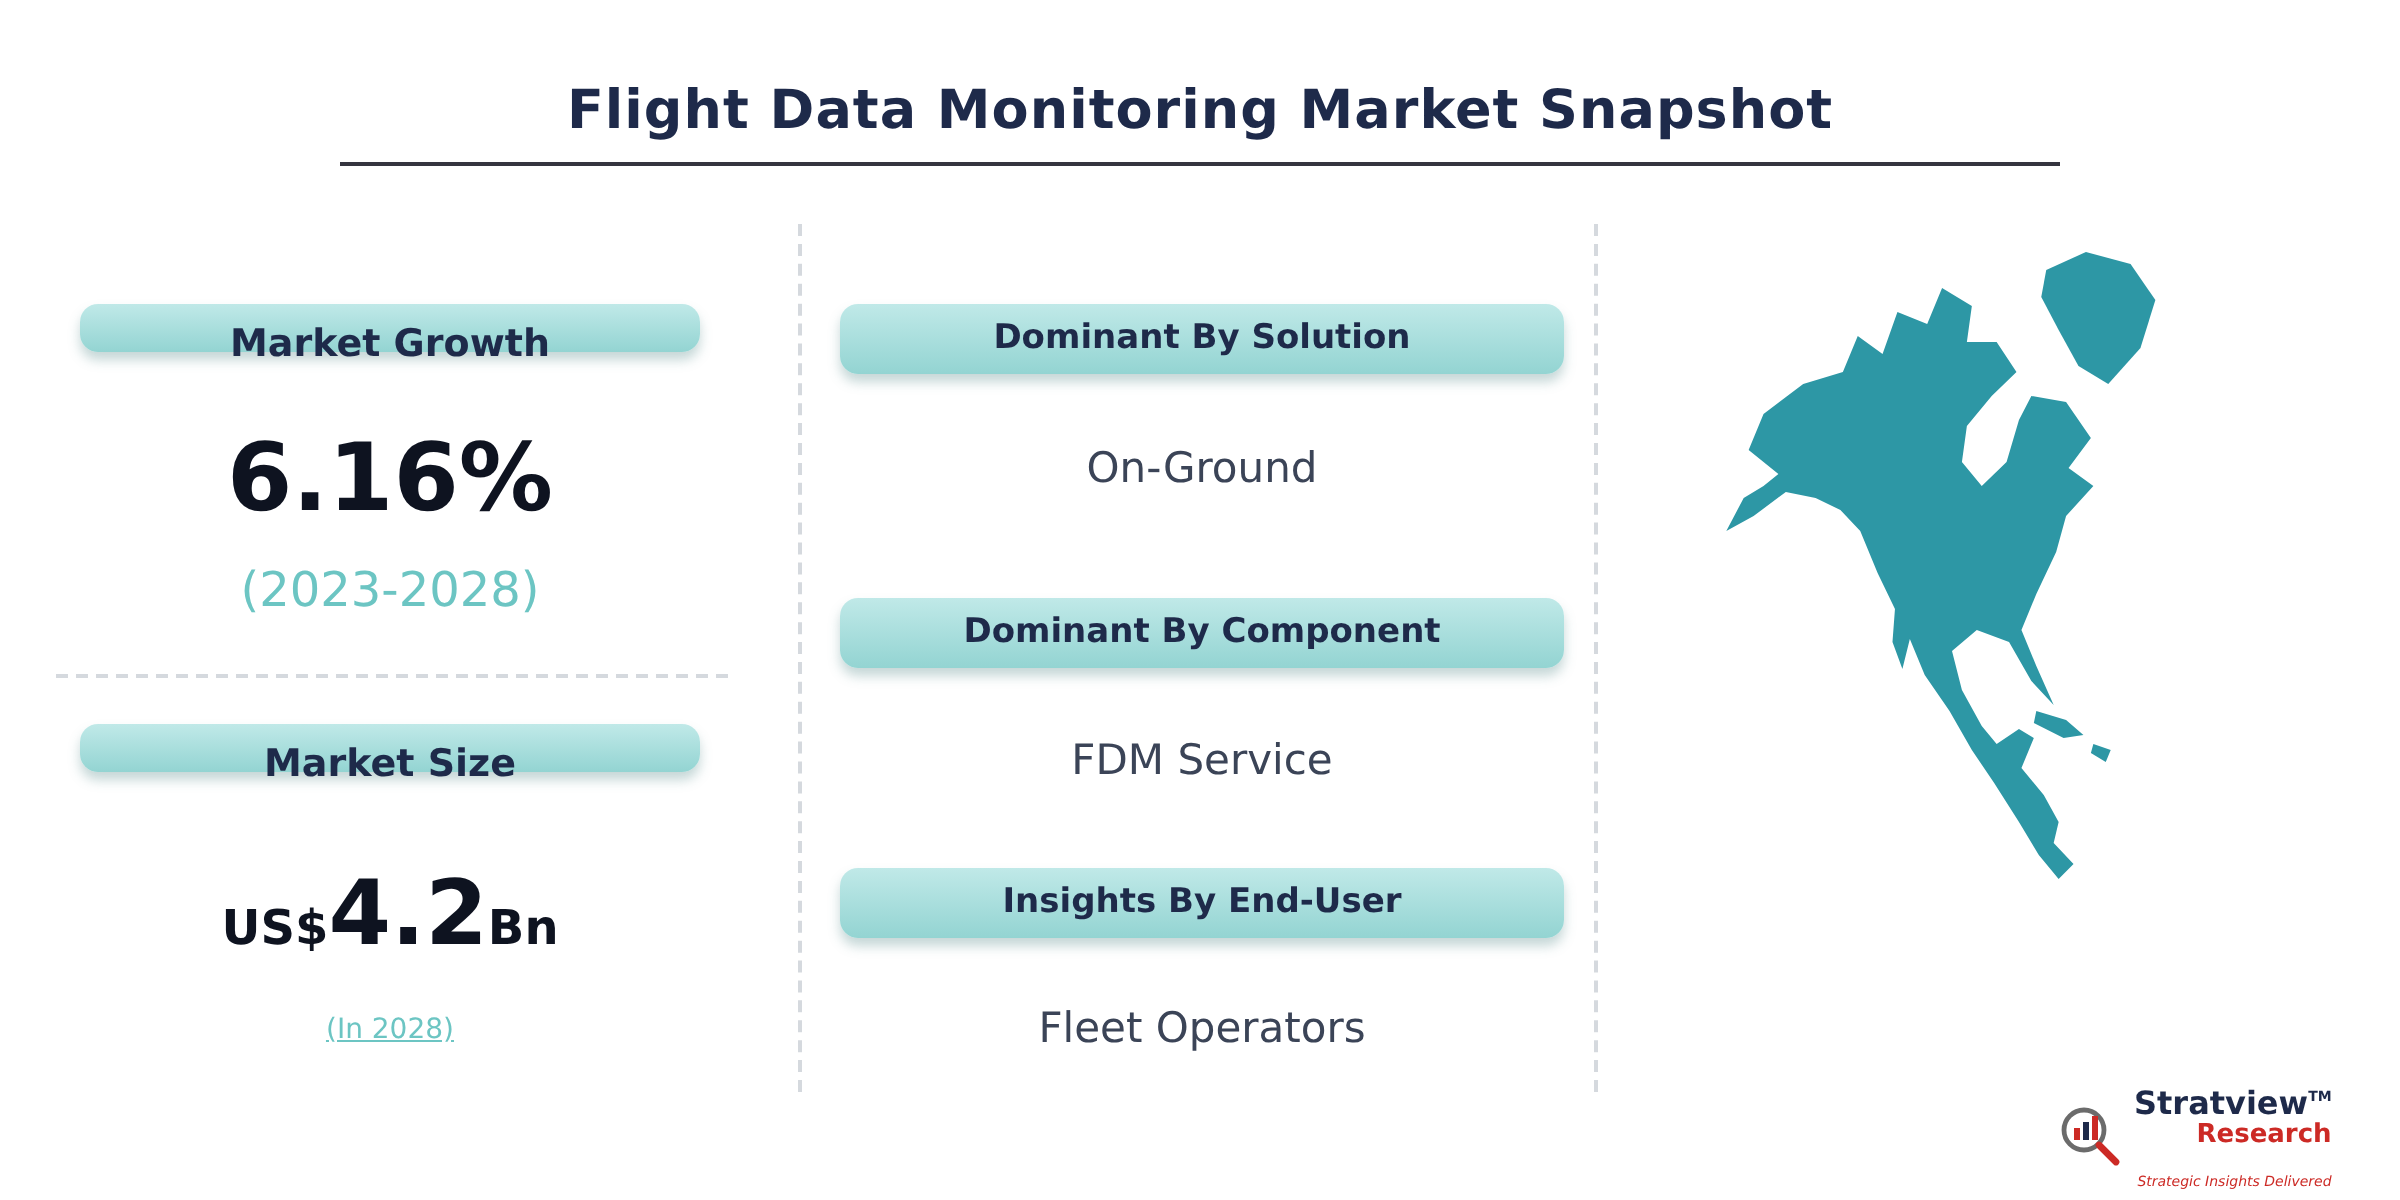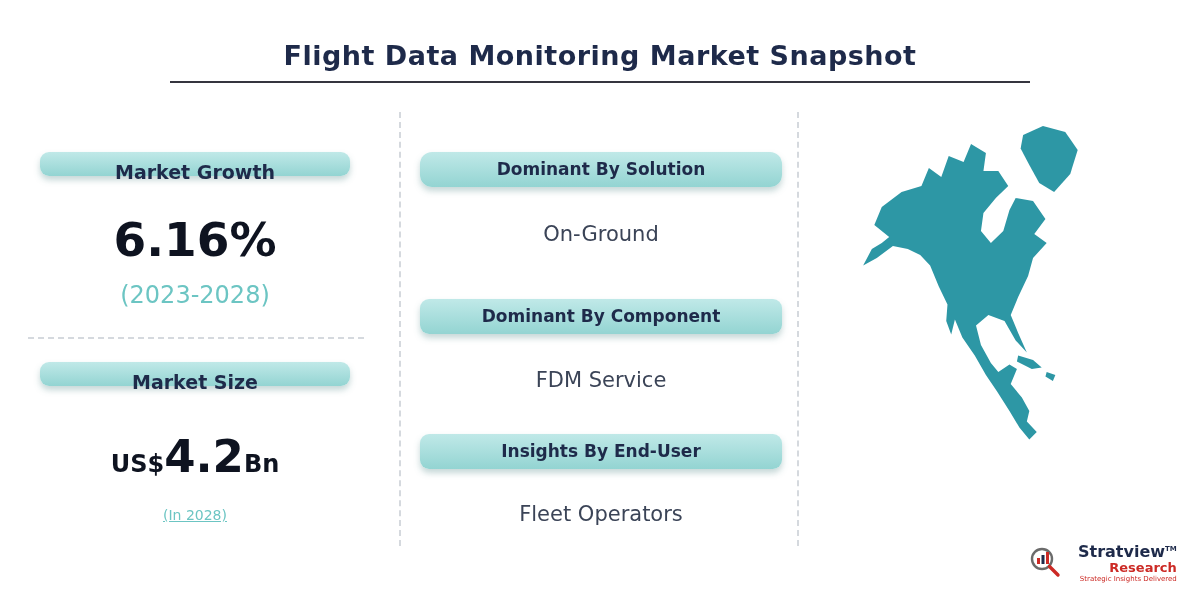--- a/index.html
+++ b/index.html
@@ -37,40 +37,40 @@
   .left-divider { position:absolute; left:28px; top:337px; width:336px; height:0; border-top:2px dashed var(--line-gray); }
 
   .size-value { top:430px; color:#0e1320; }
   .size-value .cur  { font-size:24px; font-weight:bold; }
   .size-value .num  { font-size:45px; font-weight:bold; }
   .size-value .unit { font-size:24px; font-weight:bold; }
   .size-period { top:507px; font-size:14px; color:var(--teal-text);text-decoration:underline; }
 
   .mid-value { font-size:21px; color:var(--value-text); }
   .v1 { top:222px; } .v2 { top:368px; } .v3 { top:502px; }
-  .p1 { top:152px;border-radius:12px; } .p2 { top:299px; } .p3 { top:434px; }
+  .p1 { top:152px; } .p2 { top:299px; } .p3 { top:434px; }
 
   .map-wrap { position:absolute; left:852px; top:120px; width:248px; height:330px; }
   .map-wrap svg { display:block; }
 
   .region-note {
     position:absolute; left:826px; top:456px; width:336px;
     font-size:17px; line-height:1.33; color:#333b4d;
   }
   .region-note b { color:var(--navy); font-weight:bold; }
 
   .logo {
     position:absolute; left:1028px; top:544px; width:165px;
-    display:flex; align-items:center; gap:16px;
+    display:flex; align-items:center; gap:5px;
   }
   .logo-texts { display:flex; flex-direction:column; line-height:1.05; }
   .logo-brand { font-size:16px; font-weight:bold; color:var(--navy); }
   .logo-brand sup { font-size:7px; }
   .logo-brand2 { font-size:13px; font-weight:bold; color:var(--logo-red); align-self:flex-end; }
-  .logo-tagline { font-size:7px; color:var(--logo-red); align-self:flex-end; margin-top:2px; }
+  .logo-tagline { font-size:7px; font-style:italic; color:var(--logo-red); align-self:flex-end; margin-top:14px; }
 </style>
 </head>
 <body>
 
 <div id="stage">
 
   <div class="page-title">Flight Data Monitoring Market Snapshot</div>
   <div class="title-underline"></div>
 
   <div class="vsep s1"></div>

